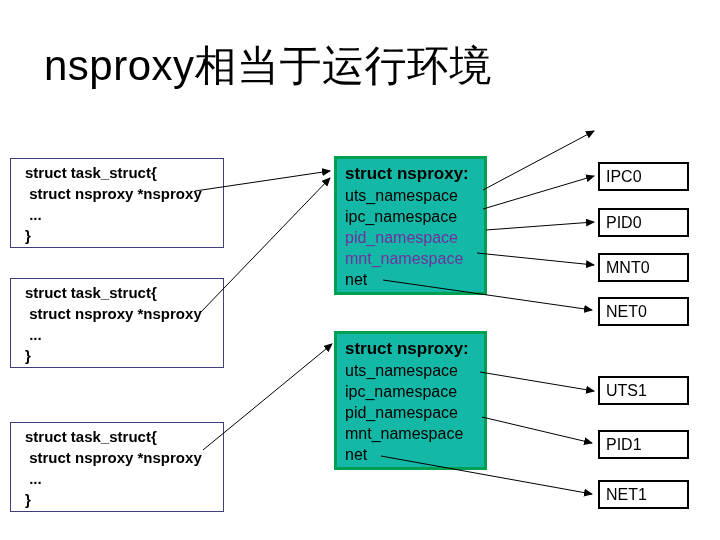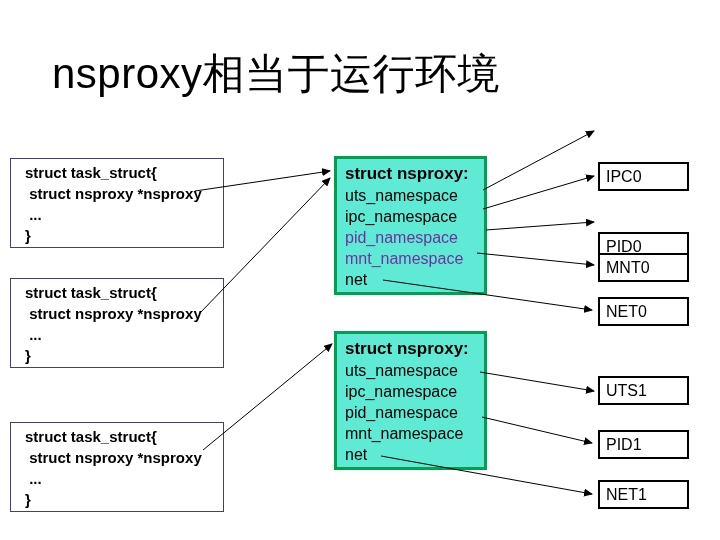--- a/index.html
+++ b/index.html
@@ -1,33 +1,33 @@
 <!DOCTYPE html>
 <html><head>
 <meta charset="utf-8">
 <style>
   html,body { margin:0; padding:0; }
   body { width:720px; height:540px; background:#ffffff; overflow:hidden;
          font-family:"Liberation Sans", sans-serif; }
   .slide { position:relative; width:720px; height:540px; background:#ffffff; }
 
-  .title { position:absolute; left:44px; top:38px; margin:8px;
+  .title { position:absolute; left:44px; top:38px; margin:0;
            font-size:42px; font-weight:500; color:#000; letter-spacing:0.5px;
            font-family:"Liberation Sans", sans-serif; white-space:nowrap; }
 
   
   .task-box { position:absolute; left:10px; width:198px; height:82px;
               border:1px solid #3f3f7d; background:#fff;
               padding:3px 0 3px 14px; }
   .task-box .tline { font-weight:bold; font-size:15px; line-height:21px;
                      color:#000; white-space:pre; }
 
   
   .nsproxy-box { position:absolute; left:334px; width:139px;
-                 border:3px solid #00a050; background:#5eead4;
+                 border:3px solid #00a050; background:#14b8a6;
                  padding:3px 0 2px 8px; }
   .nsp-header { font-weight:bold; font-size:17px; line-height:23px; color:#000;
                 white-space:nowrap; }
   .nsp-field  { font-size:16px; line-height:21px; color:#000; white-space:nowrap; }
 
   
   .leaf-box { position:absolute; left:598px; width:81px; height:25px;
               border:2px solid #000; background:#fff;
               font-size:16px; line-height:25px; padding-left:6px; color:#000;
               white-space:nowrap; }
@@ -75,21 +75,21 @@
   <div class="nsproxy-box" style="top:331px;">
     <div class="nsp-header">struct nsproxy:</div>
     <div class="nsp-field" style="color: rgb(0, 0, 0);">uts_namespace</div>
     <div class="nsp-field" style="color: rgb(0, 0, 0);">ipc_namespace</div>
     <div class="nsp-field" style="color: rgb(0, 0, 0);">pid_namespace</div>
     <div class="nsp-field" style="color: rgb(0, 0, 0);">mnt_namespace</div>
     <div class="nsp-field" style="color: rgb(0, 0, 0);">net</div>
   </div>
 
   <div class="leaf-box" style="top:162px;">IPC0</div>
-  <div class="leaf-box" style="top:208px;margin-top:24px;">PID0</div>
+  <div class="leaf-box" style="top:208px;">PID0</div>
   <div class="leaf-box" style="top:253px;">MNT0</div>
   <div class="leaf-box" style="top:297px;">NET0</div>
   <div class="leaf-box" style="top:364px;margin-top:12px;">UTS1</div>
   <div class="leaf-box" style="top:430px;">PID1</div>
   <div class="leaf-box" style="top:480px;">NET1</div>
 
   <svg class="arrows" width="720" height="540" viewBox="0 0 720 540" xmlns="http://www.w3.org/2000/svg">
     <defs>
       <marker id="ah" markerWidth="10" markerHeight="8" refX="8" refY="4" orient="auto" markerUnits="userSpaceOnUse">
         <path d="M0,0 L9,4 L0,8 z" fill="#000000"></path>

